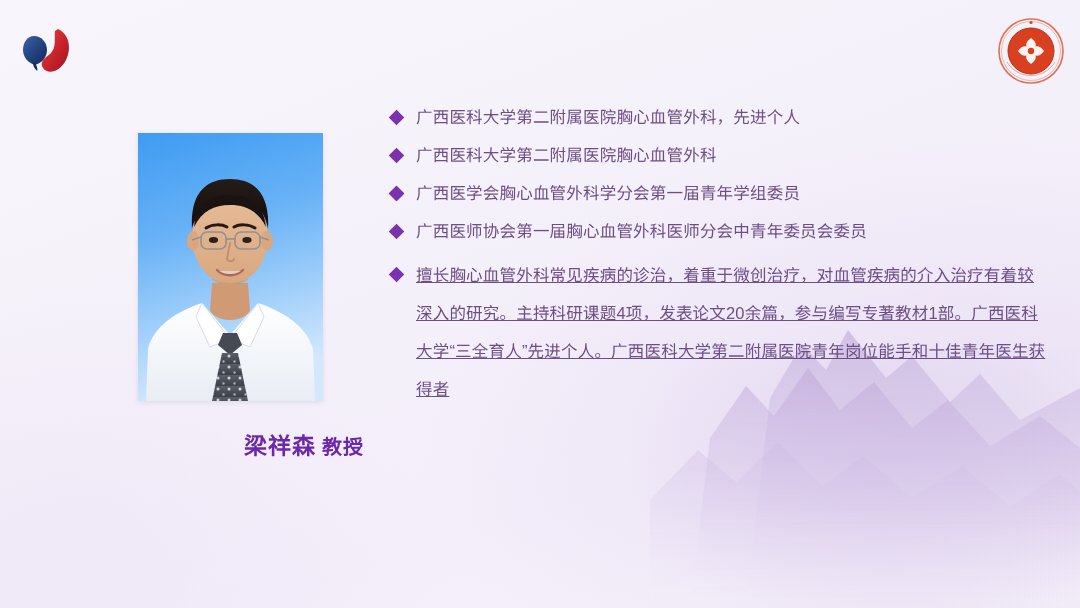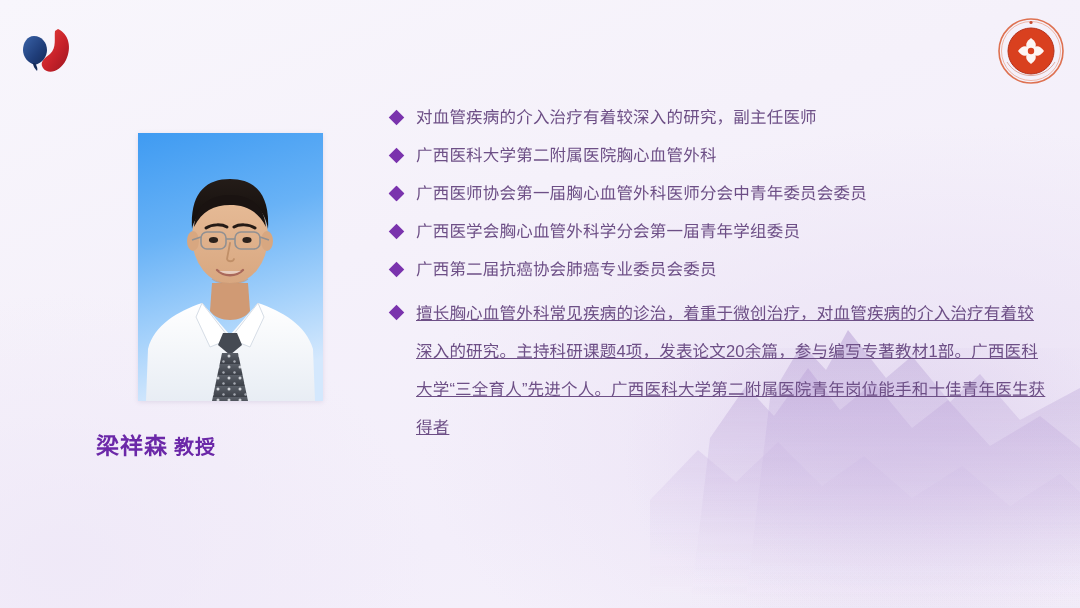--- a/index.html
+++ b/index.html
@@ -68,21 +68,21 @@
     height: 74px;
   }
   .hospital-seal svg { display: block; width: 100%; height: 100%; }
 
   
   .portrait-block {
     position: absolute;
     left: 96px;
     top: 133px;
     width: 268px;
-    text-align: left;
+    text-align: right;
   }
 
   .portrait-frame {
     width: 185px;
     height: 268px;
     margin: 0 auto;
     position: relative;
     overflow: hidden;
     background: linear-gradient(180deg, #4da2f5 0%, #72b6f7 38%, #a9d3fb 68%, #cfe6fd 100%);
     box-shadow: 0 1px 5px rgba(90,60,120,0.13);
@@ -291,40 +291,36 @@
     </div>
 
     <div class="speaker-name">
       <span>梁祥森</span><span class="title-suffix">教授</span>
     </div>
   </div>
 
   <div class="credentials">
     <div class="cred-item">
       <span class="bullet"></span>
-      <span>对血管疾病的介入治疗有着较深入的研究，副主任医师</span>
+      <span>广西医科大学第二附属医院胸心血管外科，先进个人</span>
     </div>
     <div class="cred-item">
       <span class="bullet"></span>
       <span>广西医科大学第二附属医院胸心血管外科</span>
     </div>
     <div class="cred-item">
       <span class="bullet"></span>
     </div>
     <div class="cred-item">
       <span class="bullet"></span>
+      <span>广西医学会胸心血管外科学分会第一届青年学组委员</span>
+    </div>
+    <div class="cred-item">
+      <span class="bullet"></span>
       <span>广西医师协会第一届胸心血管外科医师分会中青年委员会委员</span>
     </div>
-    <div class="cred-item">
-      <span class="bullet"></span>
-      <span>广西医学会胸心血管外科学分会第一届青年学组委员</span>
-    </div>
-    <div class="cred-item">
-      <span class="bullet"></span>
-      <span>广西第二届抗癌协会肺癌专业委员会委员</span>
-    </div>
     <div class="cred-item paragraph">
       <span class="bullet"></span>
       <span>擅长胸心血管外科常见疾病的诊治，着重于微创治疗，对血管疾病的介入治疗有着较深入的研究。主持科研课题4项，发表论文20余篇，参与编写专著教材1部。广西医科大学“三全育人”先进个人。广西医科大学第二附属医院青年岗位能手和十佳青年医生获得者</span>
     </div>
   </div>
 
 </div>
 
 </body></html>

